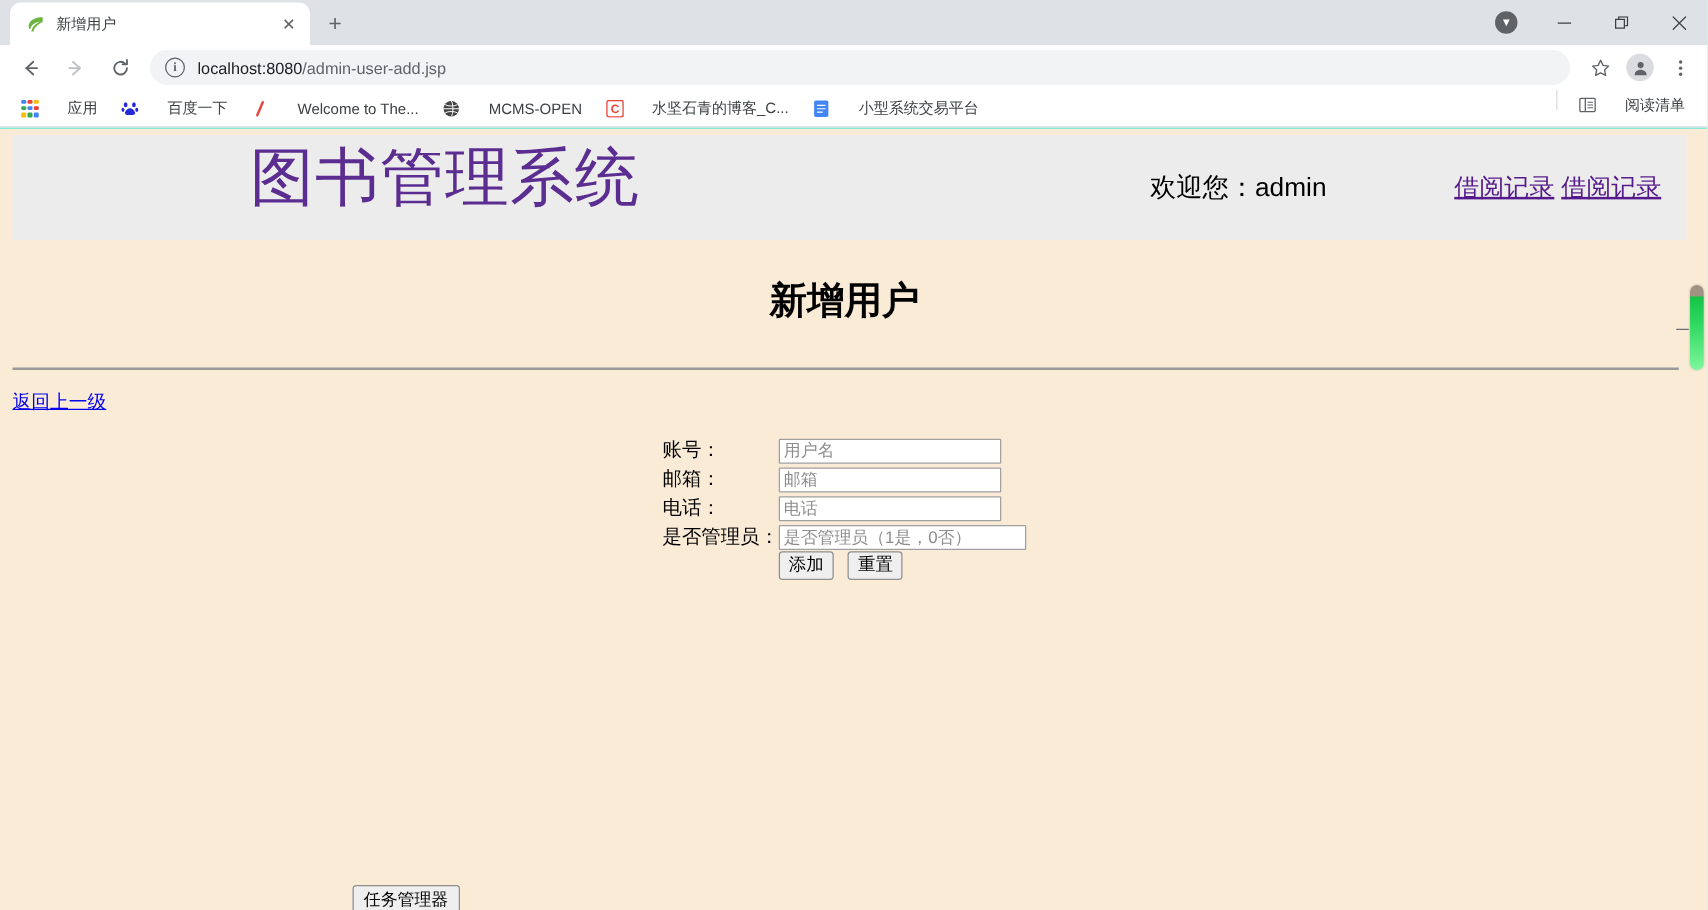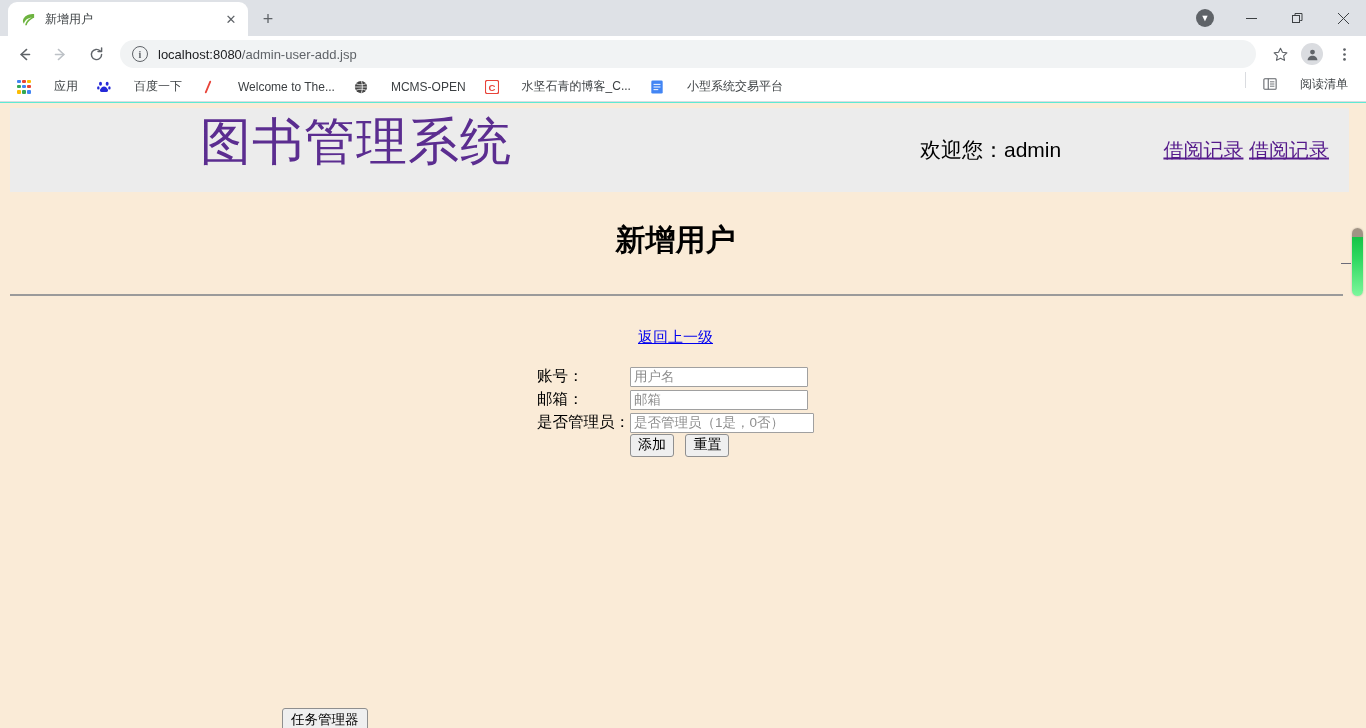--- a/index.html
+++ b/index.html
@@ -186,21 +186,21 @@
     font-size: 30px; font-weight: bold; color: #000;
     margin: 28px 0 0 0;
     padding-right: 10px;
   }
   .rule {
     height: 0; border: none;
     border-top: 2px solid #9a9a9a;
     margin: 33px 8px 0 0;
   }
   .back-link-wrap {
-    text-align: center; margin-top: 32px; padding-right: 10px;
+    text-align: left; margin-top: 16px; padding-right: 10px;
   }
   .back-link-wrap a {
     color: #0000ee; text-decoration: underline; font-size: 15px;
   }
 
   .form-area { margin-top: 18px; padding-right: 10px; }
   table.form-table {
     margin: 0 auto; border-collapse: collapse;
   }
   table.form-table td { padding: 0; vertical-align: middle; }
@@ -214,21 +214,21 @@
     font-size: 13.5px;
     height: 20px;
     width: 178px;
     border: 1px solid #a0a0a0;
     background: #fff;
     color: #000;
     padding: 1px 3px;
     outline: none;
     border-radius: 1px;
   }
-  .fld.admin { width: 184px; }
+  .fld.admin { width: 198px; }
   .fld::placeholder { color: #8d8d8d; }
   .btn-row { padding-top: 6px; margin-top: 40px; }
   .btn {
     font-family: "Liberation Sans", sans-serif;
     font-size: 14px;
     padding: 1px 7px 2px 7px;
     background: #efefef;
     border: 1px solid #8f8f8f;
     border-radius: 3px;
     color: #000;
@@ -461,20 +461,26 @@
               <tr>
             <td class="lbl">账号：</td>
             <td>
               <input class="fld" type="text" placeholder="用户名" style="">
             </td>
           </tr>
           <tr>
             <td class="lbl">邮箱：</td>
             <td>
               <input class="fld" type="text" placeholder="邮箱" style="">
+            </td>
+          </tr>
+          <tr>
+            <td class="lbl">电话：</td>
+            <td>
+              <input class="fld" type="text" placeholder="电话" style="">
             </td>
           </tr>
           <tr>
             <td class="lbl">是否管理员：</td>
             <td>
               <input class="fld admin" type="text" placeholder="是否管理员（1是，0否）" style="">
             </td>
           </tr>
           <tr>
             <td></td>

